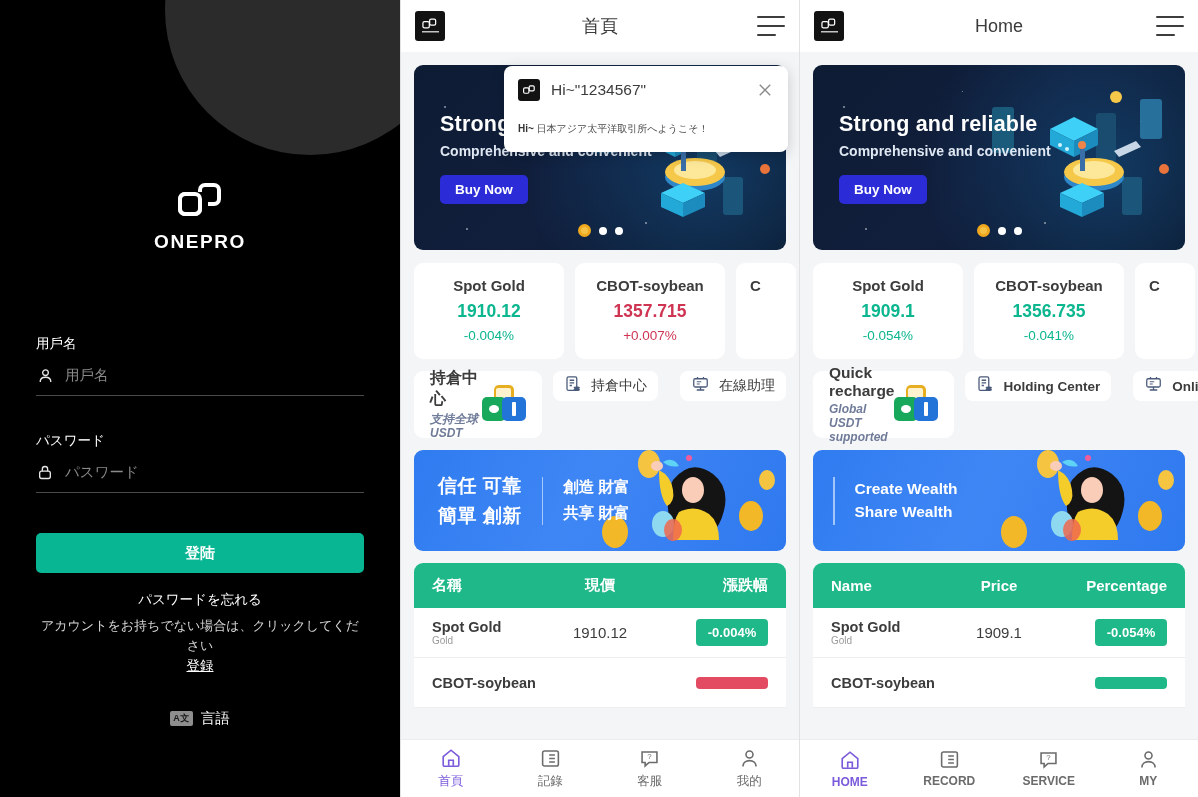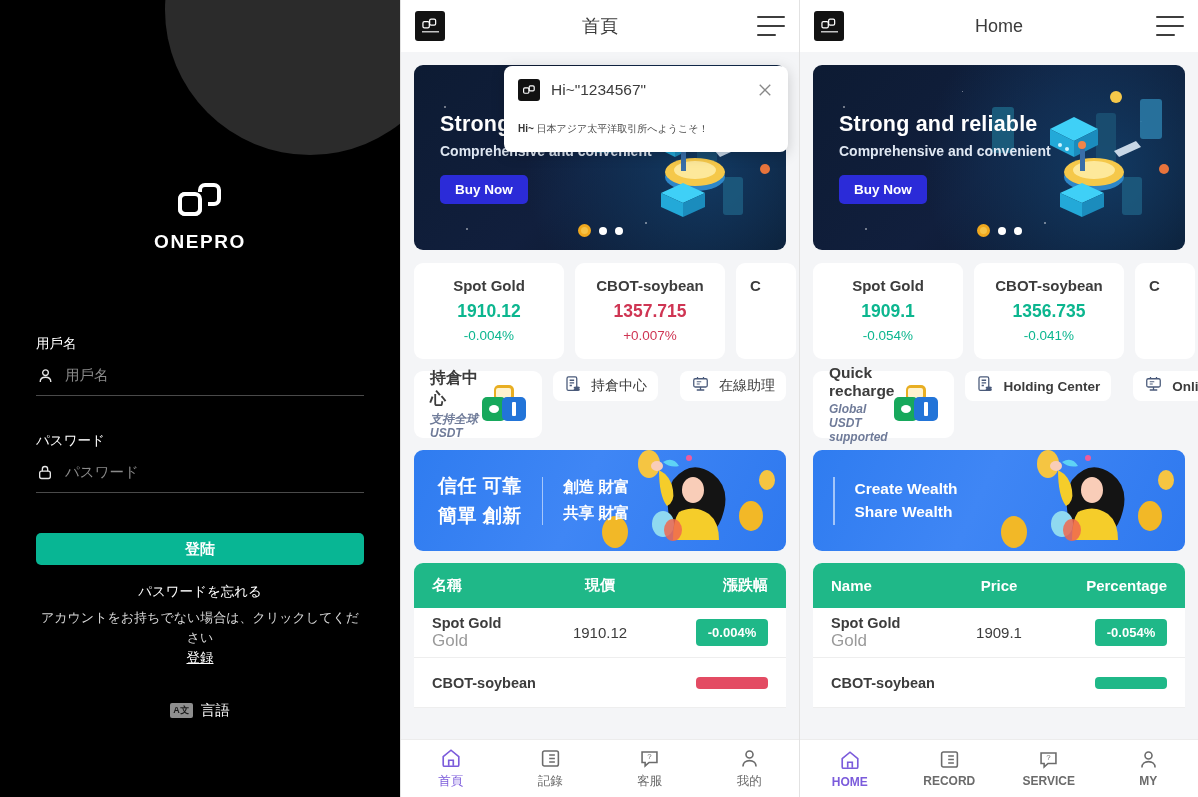--- a/index.html
+++ b/index.html
@@ -37,21 +37,21 @@
   .field-icon{ flex:0 0 18px; height:18px; display:flex; align-items:center; justify-content:center; }
   .field-input{
     background:transparent; border:none; outline:none;
     color:#dcdcdc; font-size:14.5px; width:100%;
     font-family:"Liberation Sans","DejaVu Sans",sans-serif;
   }
   .field-input::placeholder{ color:#8a8a8a; }
   .f-user{ margin-top:82px; }
   .f-pass{ margin-top:36px; }
   .login-btn{
-    width:100%; height:32px; margin-top:40px;
+    width:100%; height:40px; margin-top:40px;
     background:#08b694; color:#fff; border:none; border-radius:5px;
     font-size:15px; font-weight:700; cursor:pointer;
     font-family:"Liberation Sans","DejaVu Sans",sans-serif;
   }
   .forgot{
     text-align:center; color:#fff; font-size:13.5px; margin-top:18px; cursor:pointer;
   }
   .no-account{
     text-align:center; color:#d8d8d8; font-size:13px; margin-top:7px; line-height:1.5;
   }
@@ -177,21 +177,21 @@
     padding:0 18px; color:#fff; font-size:15px; font-weight:700;
   }
   .col-a{ flex:1; }
   .col-b{ flex:1; text-align:center; }
   .col-c{ flex:1; text-align:right; }
   .tbl-row{
     display:flex; align-items:center; height:50px; padding:0 18px;
     border-bottom:1px solid #eee;
   }
   .sym{ font-size:14.5px; font-weight:700; color:#3c3c3c; }
-  .sym-sub{ font-size:17px; color:#9a9a9a; margin-top:0; }
+  .sym-sub{ font-size:10px; color:#9a9a9a; margin-top:0; }
   .px{ font-size:15px; color:#3c3c3c; text-align:center; }
   .badge{
     display:inline-block; min-width:72px; text-align:center;
     padding:6px 0; border-radius:4px; color:#fff;
     font-size:13px; font-weight:700;
   }
   .badge.down{ background:#1fb888; }
   .badge.up{ background:#e34b63; }
   .col-c{ display:flex; justify-content:flex-end; }
 

